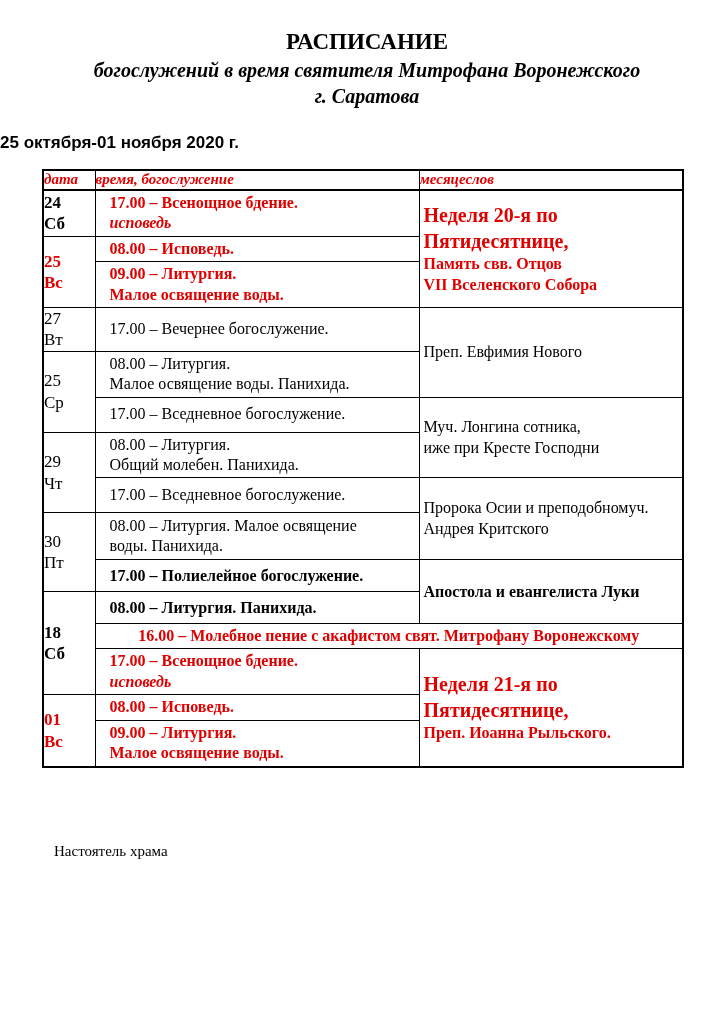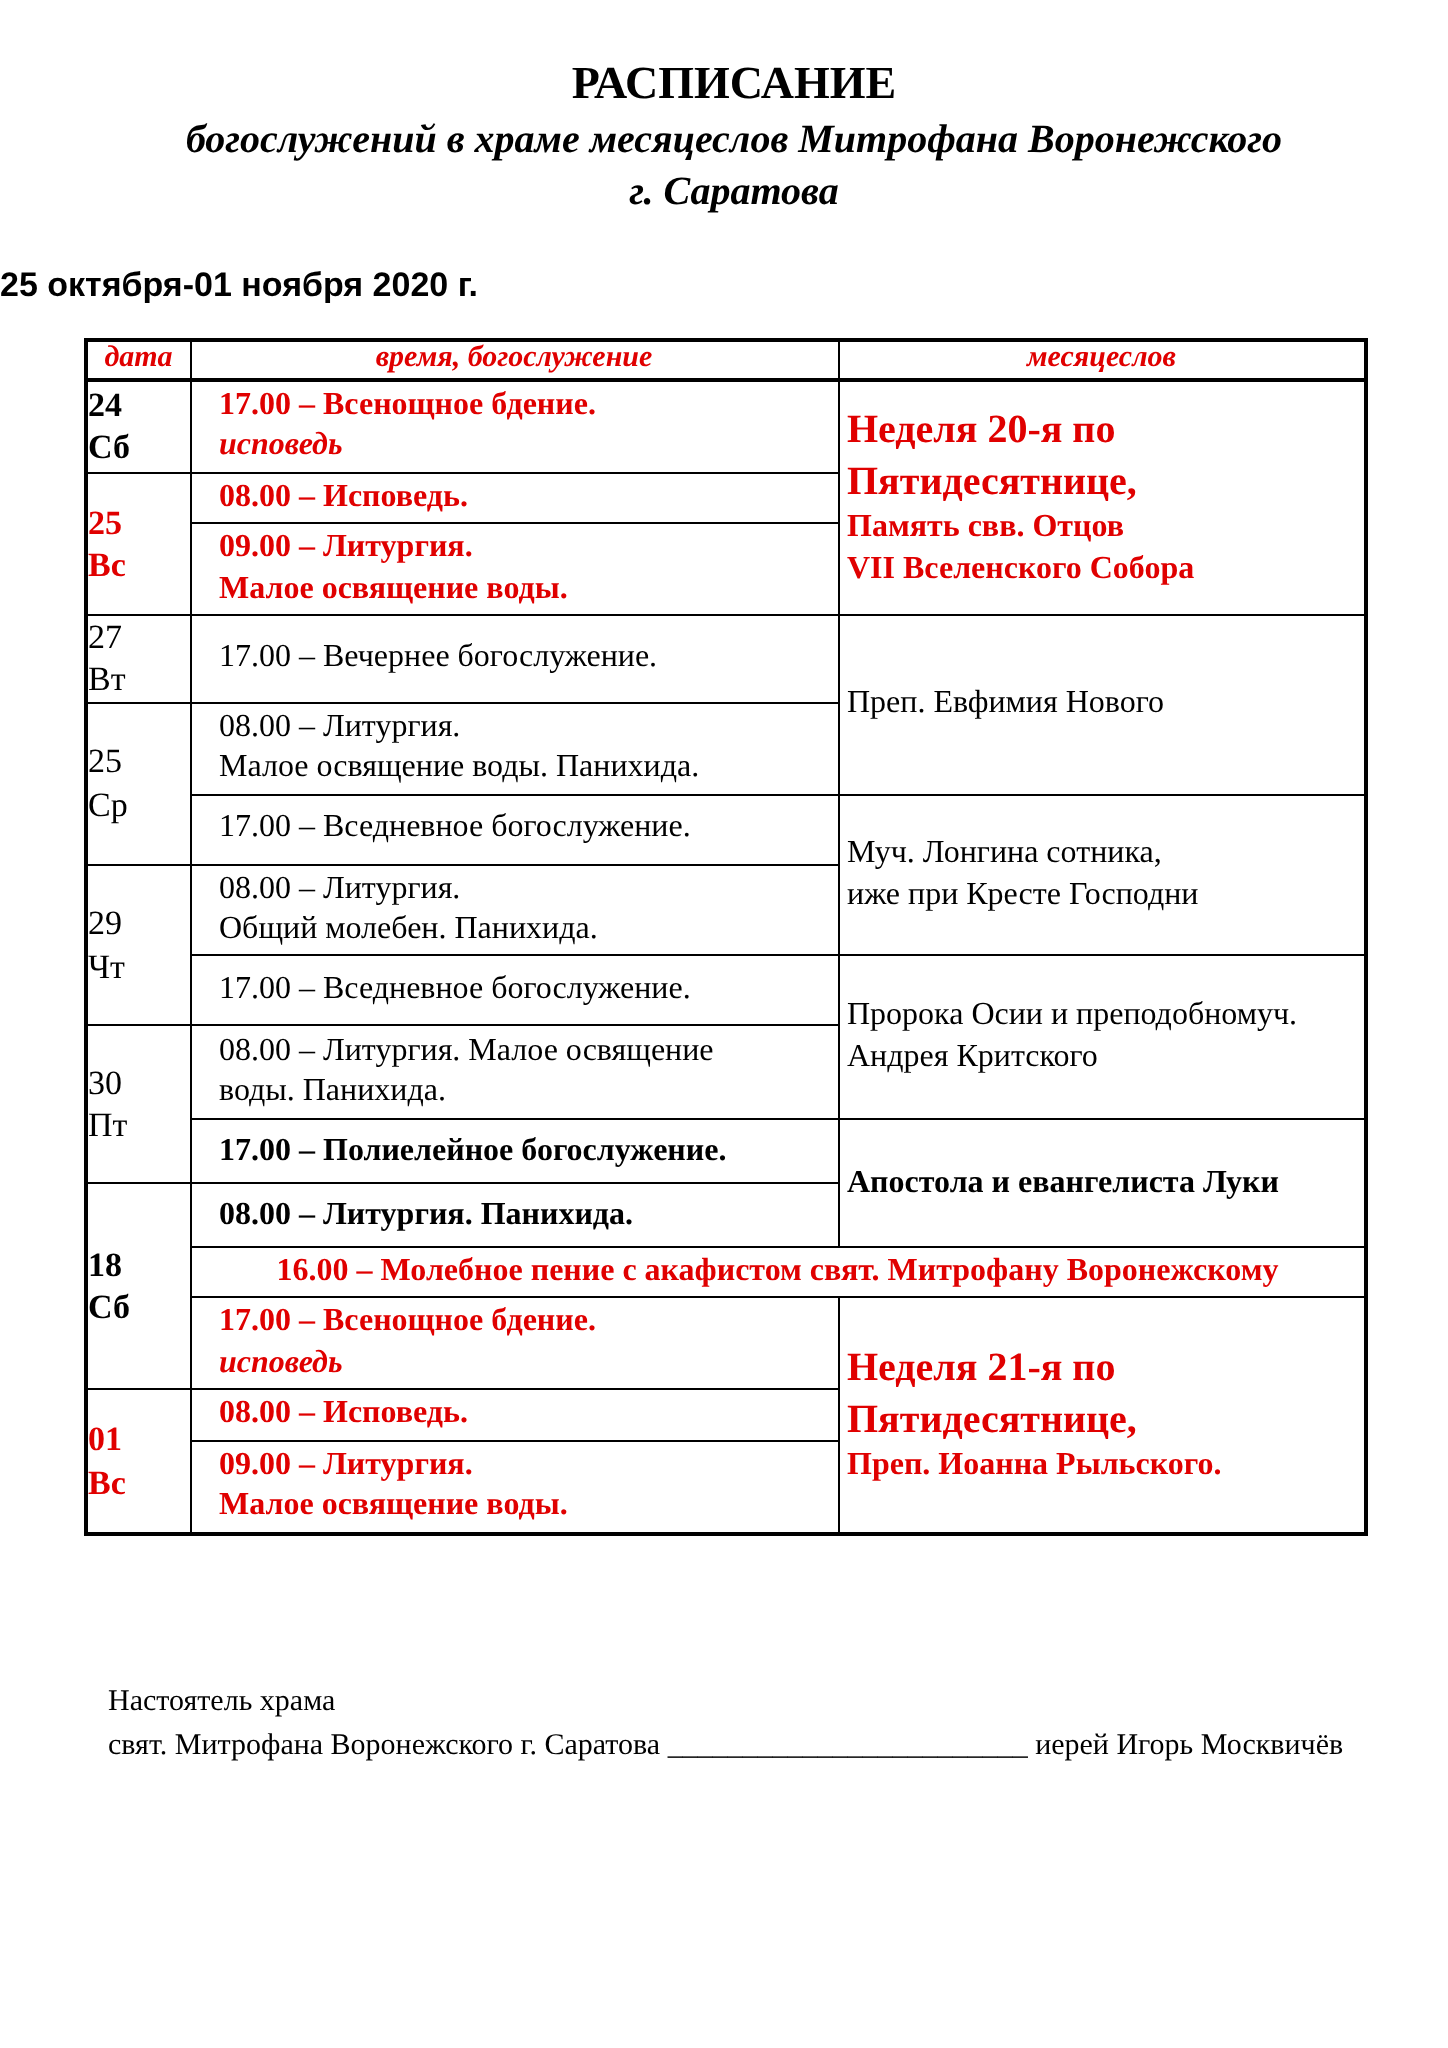--- a/index.html
+++ b/index.html
@@ -16,21 +16,21 @@
     margin:24px 40px 16px 0;
     font-family:"Liberation Sans", sans-serif; font-weight:bold; font-size:17px;
   }
   table.schedule {
     border-collapse:collapse; table-layout:fixed;
     margin-left:42px; width:640px; border:2px solid #000;
   }
   table.schedule td { border:1px solid #000; vertical-align:middle; overflow:hidden; }
   tr.hdr td {
     border-bottom:2px solid #000; color:var(--red);
-    font-weight:bold; font-style:italic; text-align:center; font-size:15px;
+    font-weight:bold; font-style:italic; text-align:left; font-size:15px;
     height:20px;
   }
   td.date { font-size:17px; line-height:1.25; }
   td.date .dnum, td.date .dday { display:block; }
   td.svc { padding:2px 6px 2px 14px; font-size:16px; line-height:1.28; text-align:left; }
   td.men { text-align:left; font-size:16px; line-height:1.3; padding:2px 4px; }
   td.moleben { text-align:center; font-size:16px; padding:2px; }
   .red  { color:var(--red); }
   .bold { font-weight:bold; }
   .pre  { white-space:pre-line; }
@@ -38,21 +38,21 @@
   .men-big { font-size:20px; font-weight:bold; line-height:1.3; white-space:pre-line; }
   .men-sub { font-size:16px; font-weight:bold; line-height:1.3; white-space:pre-line; }
   .footer { margin:72px 40px 0 54px; font-size:15px; line-height:1.5; }
   .sig-row { white-space:nowrap; }
 </style>
 </head>
 <body>
 
 <div class="titles">
   <div class="title-main">РАСПИСАНИЕ</div>
-  <div class="title-sub">богослужений в храме месяцеслов Митрофана Воронежского</div>
+  <div class="title-sub">богослужений в время святителя Митрофана Воронежского</div>
   <div class="title-sub">г. Саратова</div>
 </div>
 
 <div class="date-range">25 октября-01 ноября 2020 г.</div>
 
 <table class="schedule">
   <colgroup>
     <col style="width:52px">
     <col style="width:324px">
     <col style="width:264px">
@@ -174,18 +174,13 @@
   </tr>
   <tr style="height:40px">
     <td class="svc red bold pre">09.00 – Литургия.
 Малое освящение воды.</td>
   </tr>
   </tbody>
 </table>
 
 <div class="footer">
   <div>Настоятель храма</div>
-  <div class="sig-row">
-    <span>свят. Митрофана Воронежского г. Саратова</span>
-    <span> ________________________ </span>
-    <span>иерей Игорь Москвичёв</span>
-  </div>
 </div>
 
 </body></html>

